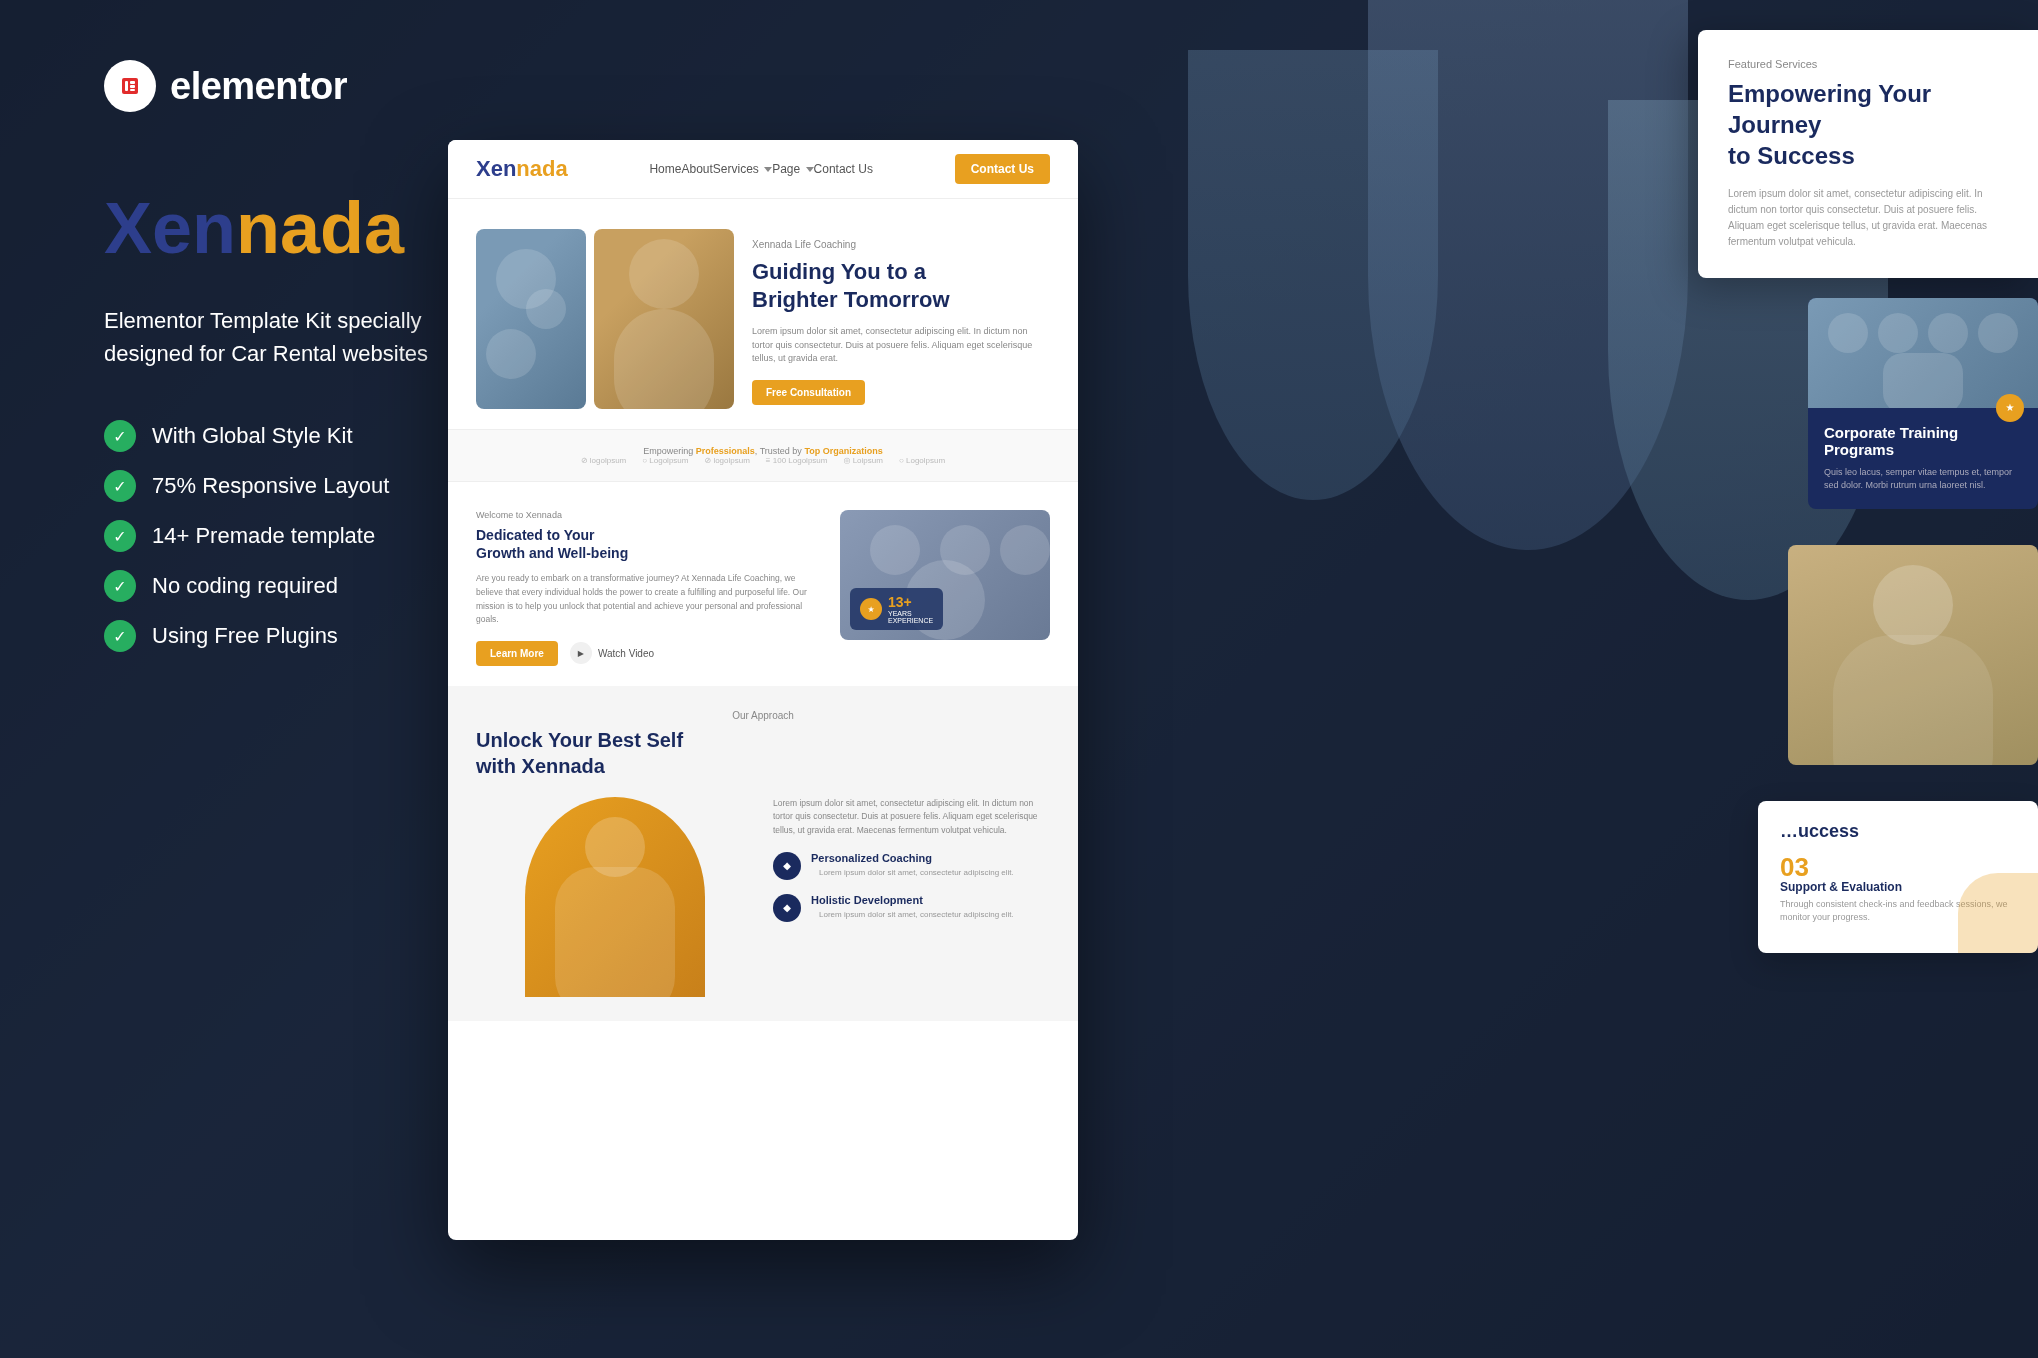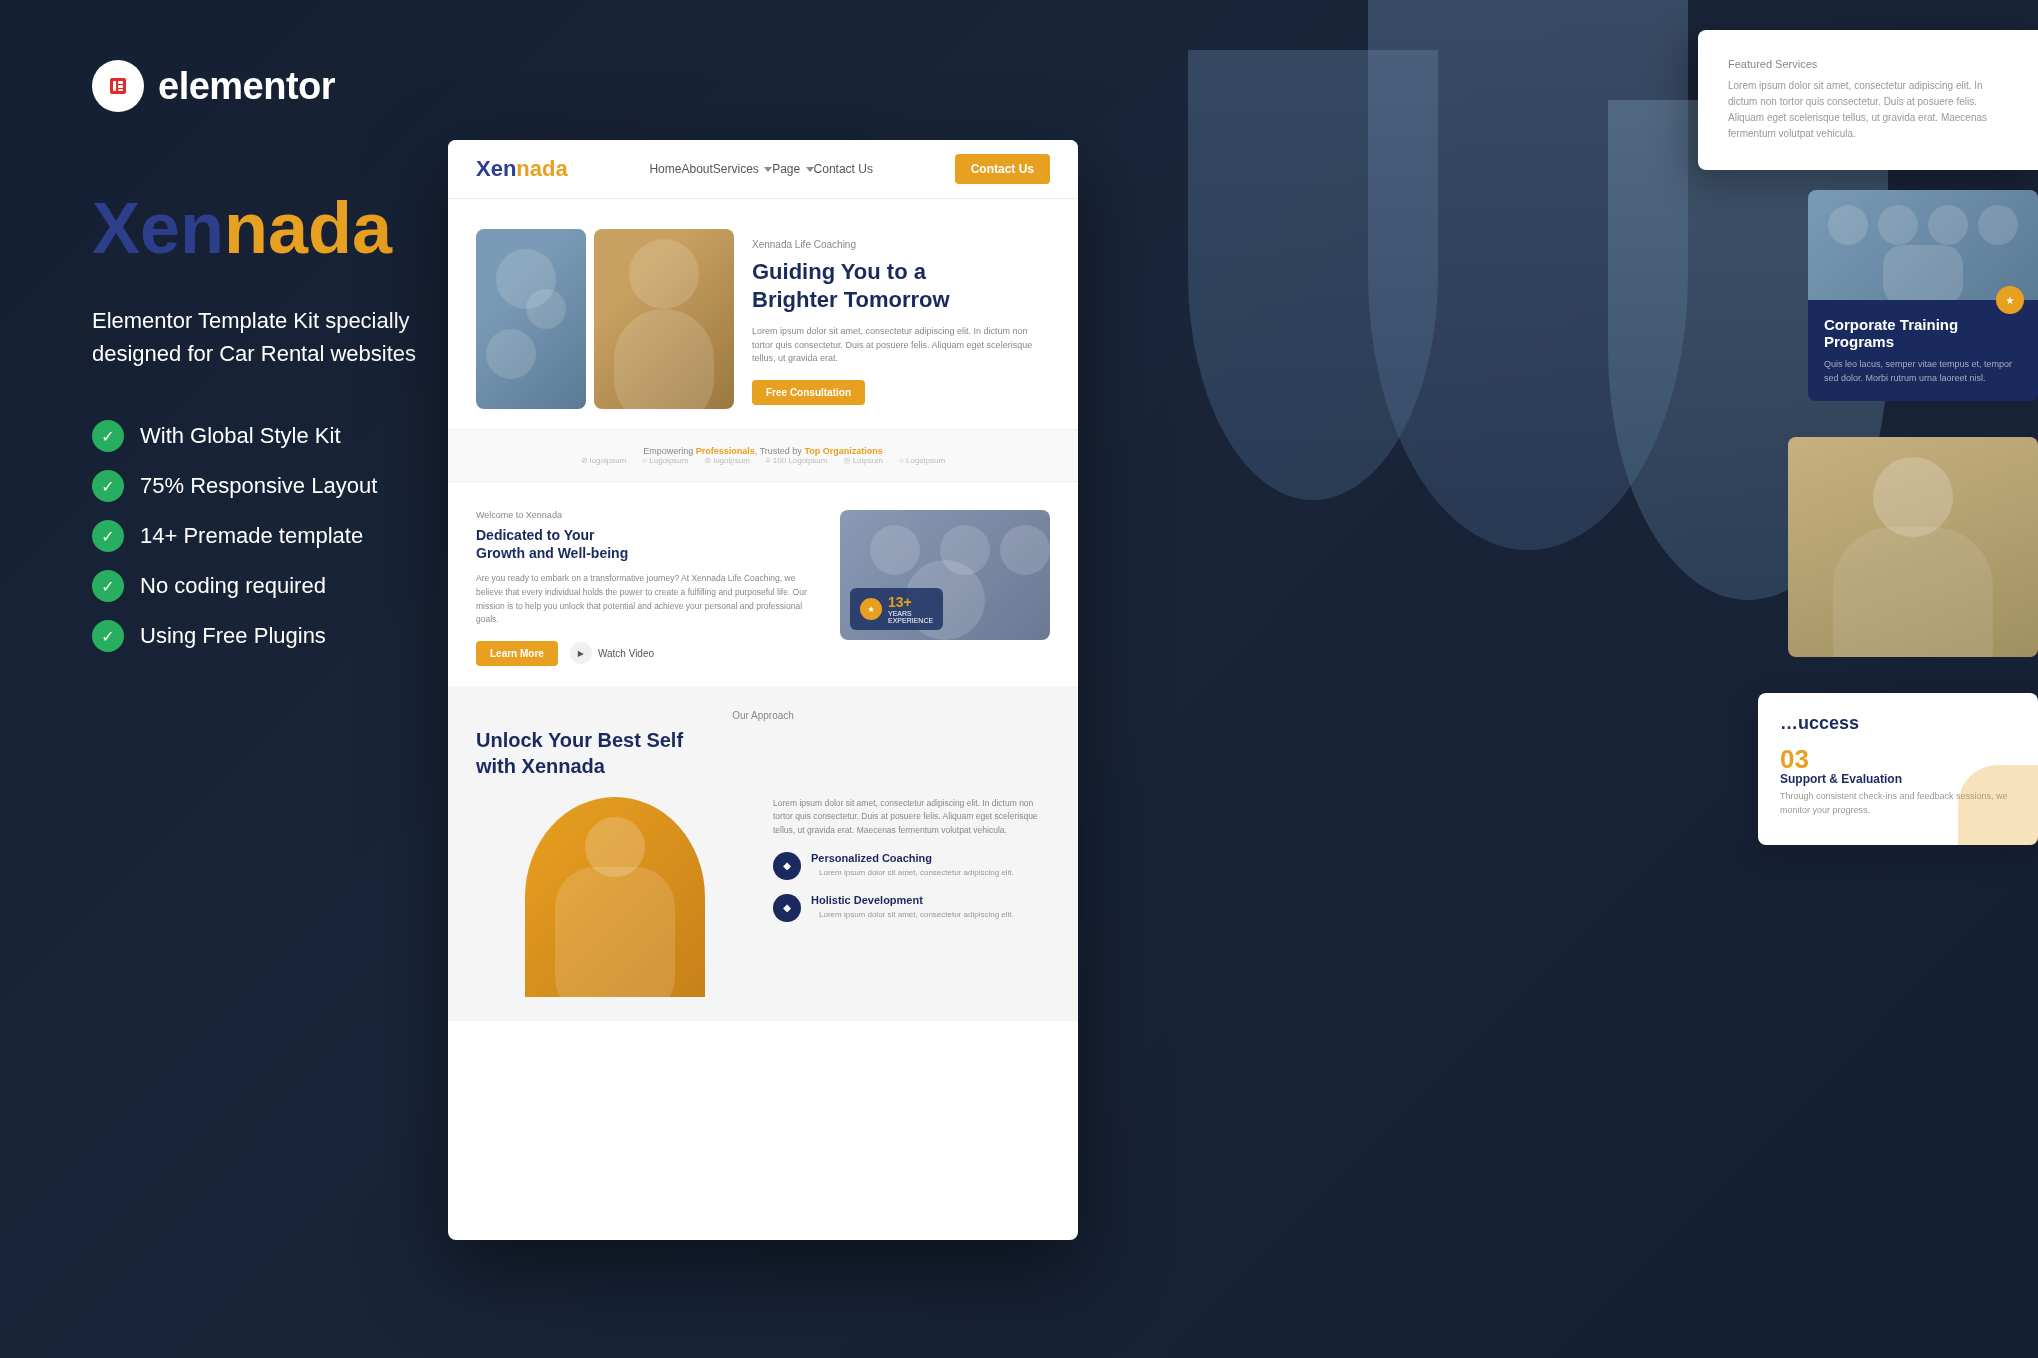--- a/index.html
+++ b/index.html
@@ -22,21 +22,21 @@
     .bg-people {
       position: absolute;
       inset: 0;
       background: rgba(20, 30, 50, 0.75);
       z-index: 1;
     }
 
     
     .left-panel {
       position: absolute;
-      left: 4px;
+      left: 16px;
       top: 0;
       width: 700px;
       height: 100%;
       z-index: 10;
       padding: 60px 88px;
     }
 
     .elementor-logo {
       display: flex;
       align-items: center;
@@ -819,20 +819,24 @@
       </div>
     </div>
   </div>
 
 </div>
 
 <div class="right-cards">
 
   <div class="card-featured">
     <div class="card-tag">Featured Services</div>
+    <div class="card-title-large">
+      <span>Empowering Your Journey</span><br>
+      <span>to Success</span>
+    </div>
     <div class="card-desc">Lorem ipsum dolor sit amet, consectetur adipiscing elit. In dictum non tortor quis consectetur. Duis at posuere felis. Aliquam eget scelerisque tellus, ut gravida erat. Maecenas fermentum volutpat vehicula.</div>
   </div>
 
   <div style="display:flex;justify-content:flex-end;margin-bottom:16px;">
     <div class="card-corporate">
       <div class="corporate-img img-corp-team">
         <div class="people-shape">
           <div class="p-circle" style="width:40px;height:40px;top:15px;left:20px;"></div>
           <div class="p-circle" style="width:40px;height:40px;top:15px;left:70px;"></div>
           <div class="p-circle" style="width:40px;height:40px;top:15px;left:120px;"></div>

